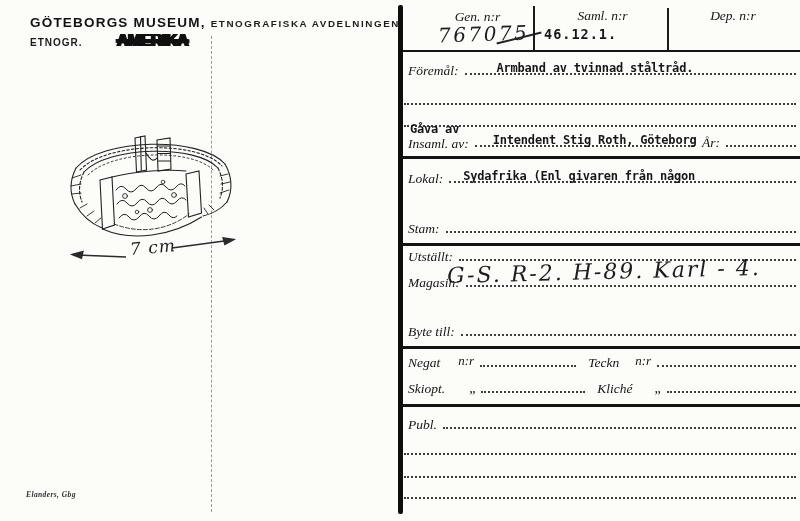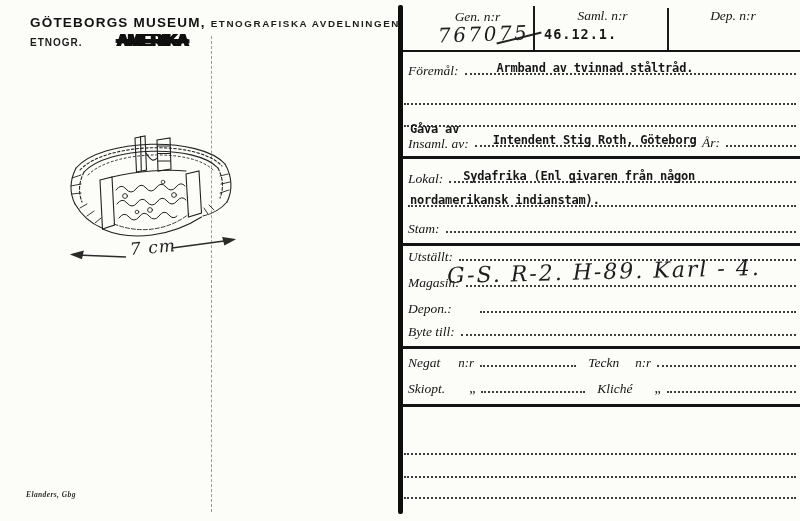--- a/index.html
+++ b/index.html
@@ -148,68 +148,63 @@
     <div class="dots" style="flex:0 0 70px;"></div>
   </div>
   <div class="hline" style="left:402px;top:156px;width:398px;height:3px;"></div>
 
   <div class="r" style="top:170px;height:18px;justify-content:space-between;">
     <span class="lbl">Lokal:</span>
     <div class="dots">
       <span class="typed" style="left:14px;">Sydafrika (Enl givaren från någon</span>
     </div>
   </div>
-  <div class="r" style="top:192px;height:20px;">
-    <div class="dots" style="margin-left:0;">
-      <span class="typed" style="left:2px;">nordamerikansk indianstam).</span>
-    </div>
-  </div>
 
   <div class="r" style="top:222px;height:16px;text-align:right;">
     <span class="lbl">Stam:</span>
     <div class="dots"></div>
   </div>
   <div class="hline" style="left:402px;top:243px;width:398px;height:3px;"></div>
 
   <div class="r" style="top:250px;height:16px;">
     <span class="lbl">Utställt:</span>
     <div class="dots"></div>
   </div>
   <div class="r" style="top:276px;height:16px;">
     <span class="lbl">Magasin:</span>
     <div class="dots"></div>
   </div>
   <span class="hand mag-value">G-S. R-2. H-89. Karl - 4.</span>
 
-  <div class="r" style="top:302px;height:16px;">
-    <span class="lbl">Depon.:</span>
-    <div class="dots" style="margin-left:28px;"></div>
-  </div>
   <div class="r" style="top:325px;height:16px;">
     <span class="lbl">Byte till:</span>
     <div class="dots"></div>
   </div>
   <div class="hline" style="left:402px;top:346px;width:398px;height:3px;"></div>
 
-  <div class="r" style="top:356px;height:16px;align-items:center;">
+  <div class="r" style="top:356px;height:16px;">
     <span class="lbl">Negat</span>
     <span class="nr" style="margin-left:18px;">n:r</span>
     <div class="dots" style="flex:0 0 96px;"></div>
     <span class="lbl" style="margin-left:12px;">Teckn</span>
     <span class="nr" style="margin-left:16px;">n:r</span>
     <div class="dots"></div>
   </div>
 
   <div class="r" style="top:382px;height:16px;">
     <span class="lbl">Skiopt.</span>
     <span class="ditto" style="margin-left:24px;">„</span>
     <div class="dots" style="flex:0 0 104px;"></div>
     <span class="lbl" style="margin-left:12px;">Kliché</span>
     <span class="ditto" style="margin-left:22px;">„</span>
     <div class="dots"></div>
   </div>
   <div class="hline" style="left:402px;top:404px;width:398px;height:3px;"></div>
 
+  <div class="r" style="top:418px;height:16px;">
+    <span class="lbl">Publ.</span>
+    <div class="dots"></div>
+  </div>
   <div class="dotline" style="left:404px;top:453px;width:392px;"></div>
   <div class="dotline" style="left:404px;top:476px;width:392px;"></div>
   <div class="dotline" style="left:404px;top:497px;width:392px;"></div>
 
 </div>
 
 </body></html>

